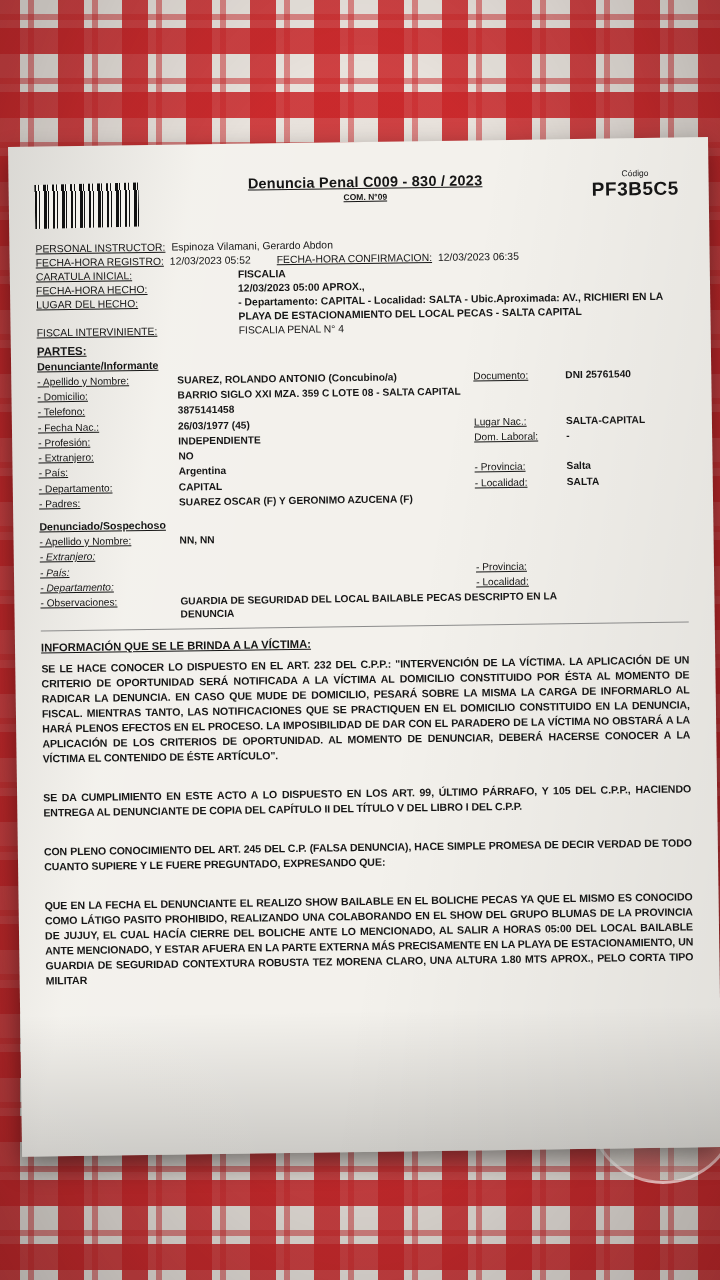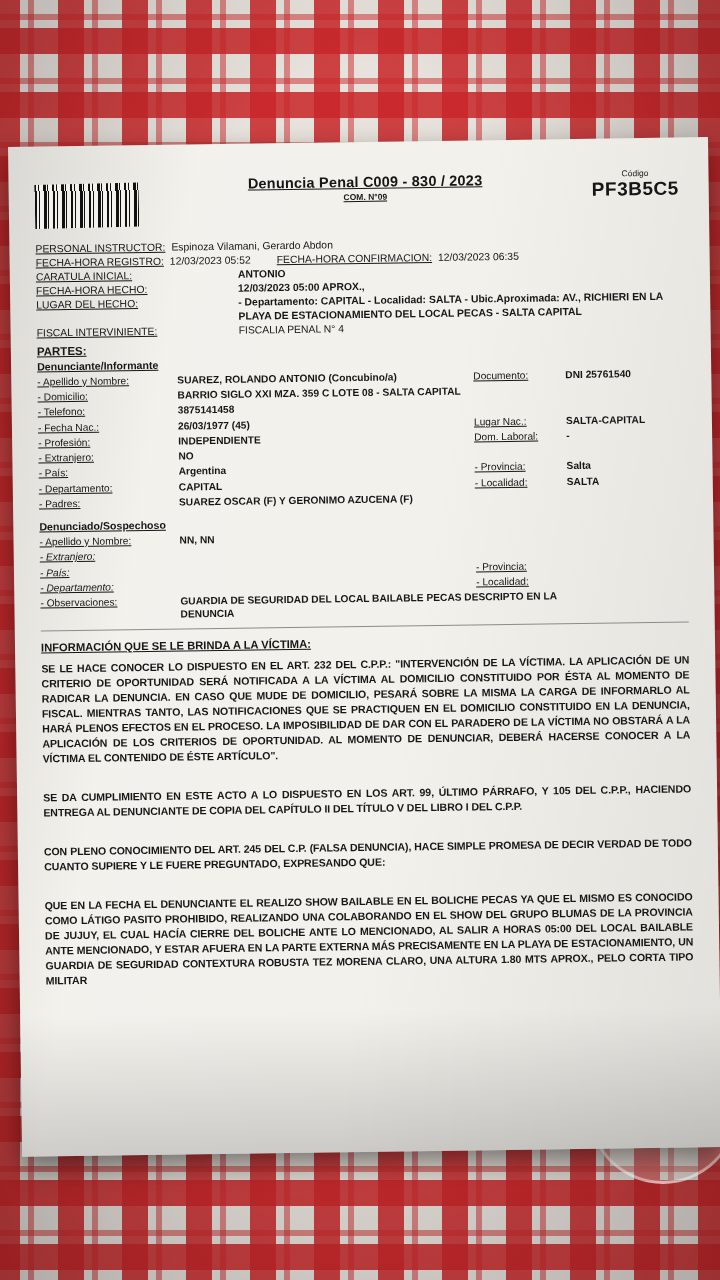--- a/index.html
+++ b/index.html
@@ -152,21 +152,21 @@
         <span class="val plain">Espinoza Vilamani, Gerardo Abdon</span>
       </div>
       <div class="row">
         <span class="lab">FECHA-HORA REGISTRO:</span>
         <span class="val plain">12/03/2023 05:52</span>
         <span class="lab" style="margin-left:26px">FECHA-HORA CONFIRMACION:</span>
         <span class="val plain">12/03/2023 06:35</span>
       </div>
       <div class="row">
         <span class="lab c1">CARATULA INICIAL:</span>
-        <span class="val">ANTONIO</span>
+        <span class="val">FISCALIA</span>
       </div>
       <div class="row">
         <span class="lab c1">FECHA-HORA HECHO:</span>
         <span class="val">12/03/2023 05:00 APROX.,</span>
       </div>
       <div class="row">
         <span class="lab c1">LUGAR DEL HECHO:</span>
         <span class="val c2">- Departamento: CAPITAL - Localidad: SALTA - Ubic.Aproximada: AV., RICHIERI EN LA PLAYA DE ESTACIONAMIENTO DEL LOCAL PECAS - SALTA CAPITAL</span>
       </div>
       <div class="row">

